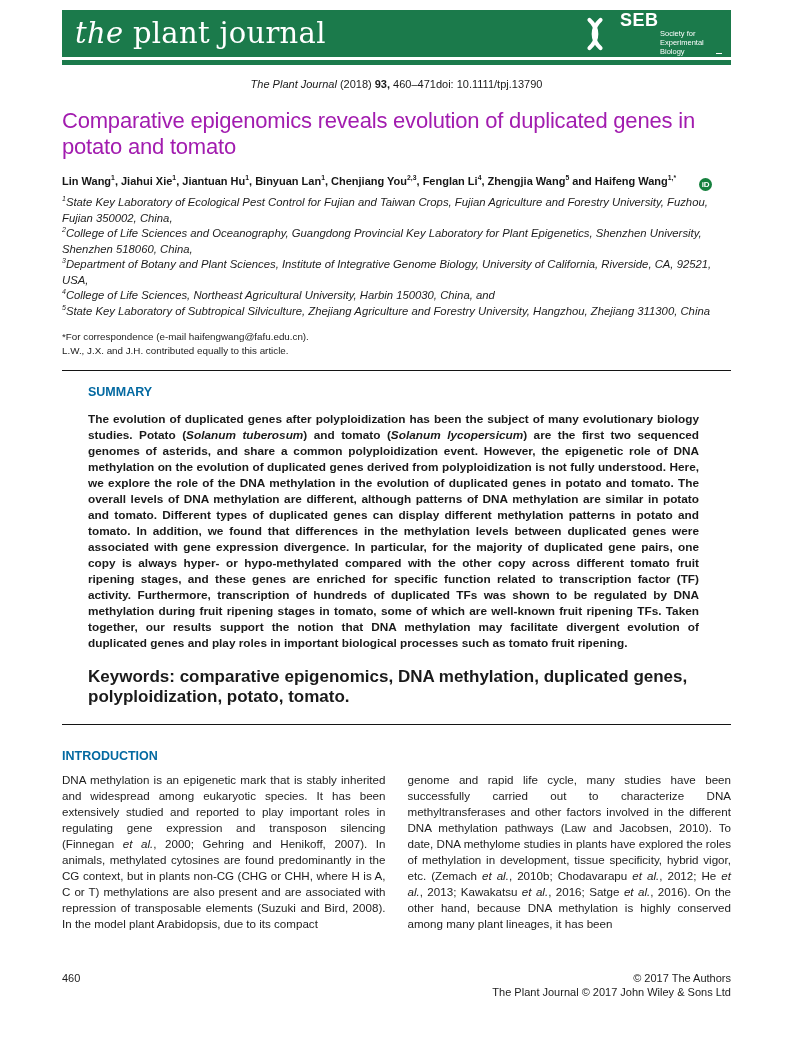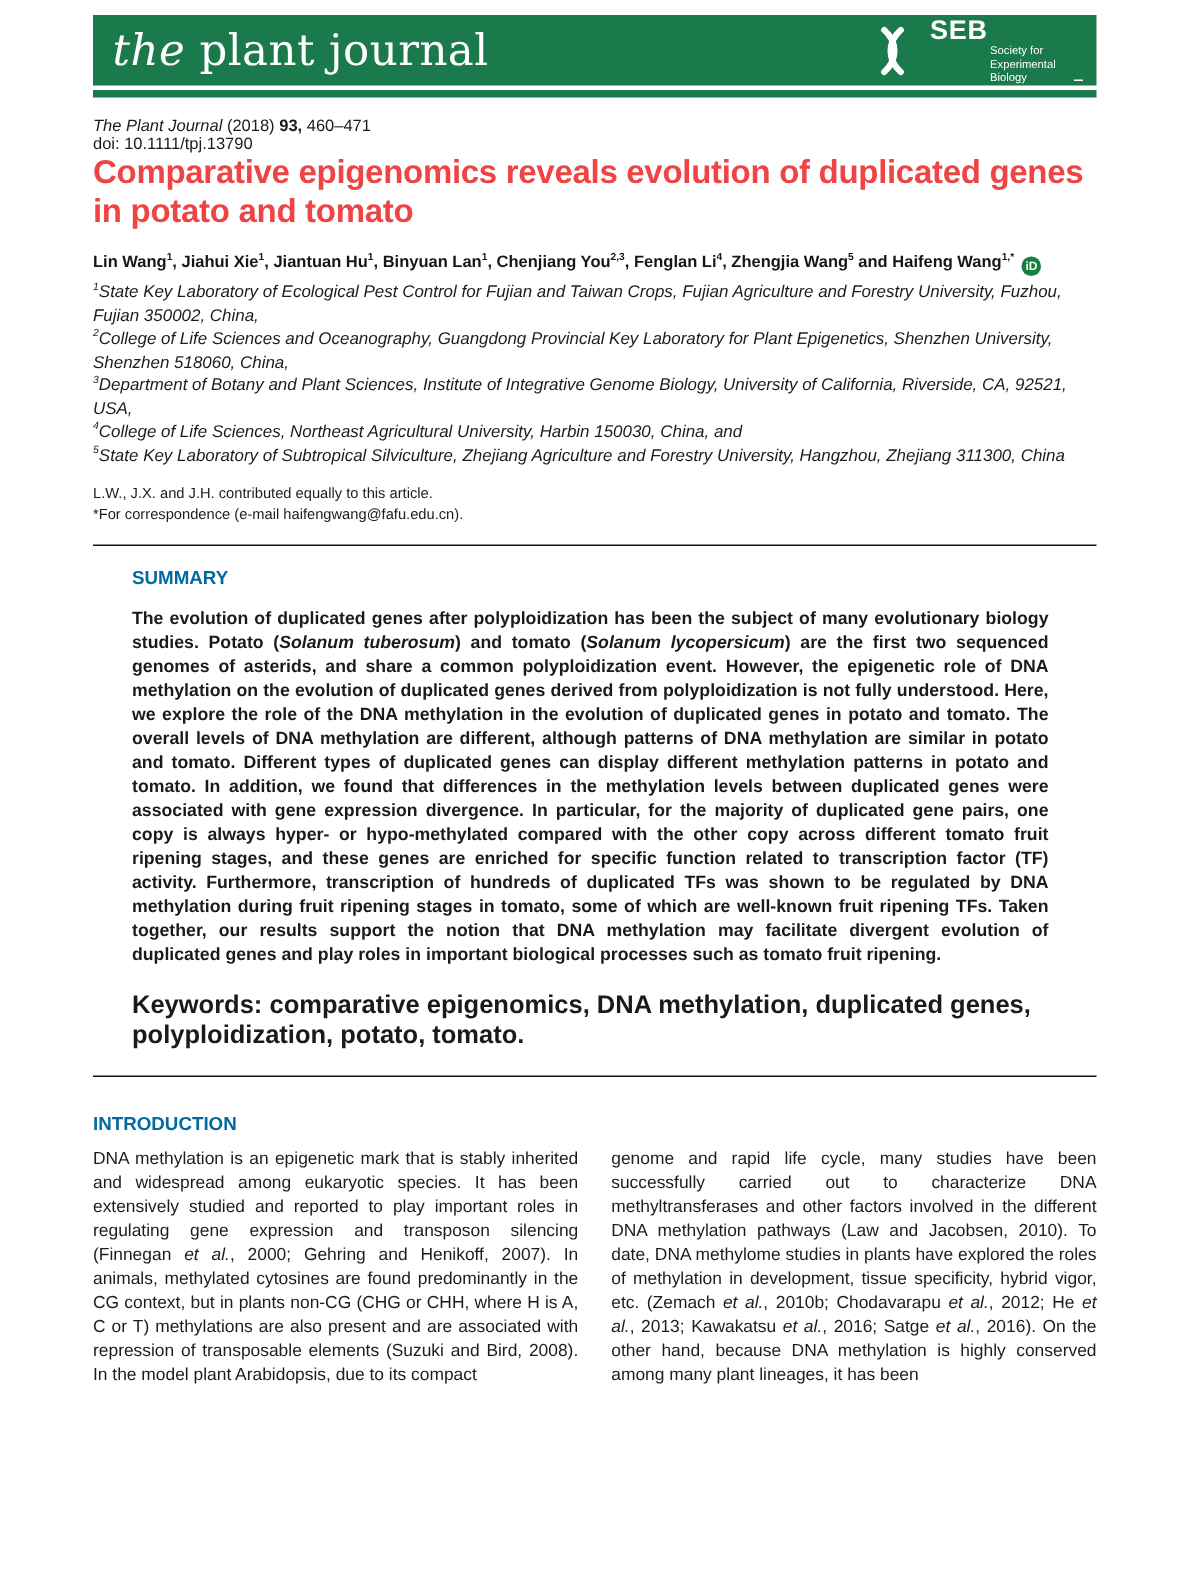--- a/index.html
+++ b/index.html
@@ -24,33 +24,33 @@
   .seb { display:flex; align-items:center; gap:13px; }
   .seb svg { display:block; }
   .seb-text { color:#ffffff; width:102px; }
   .seb-acronym { font-size:18px; font-weight:bold; line-height:17px; letter-spacing:0.5px; }
   .seb-sub { font-size:7.5px; line-height:9px;padding-left:40px; }
   .seb-sub-row { display:flex; align-items:flex-end; }
   .seb-line { flex:1; height:1.5px; background:#ffffff; margin:0 0 1.5px 4px; min-width:6px; }
   .accent-bar { margin-top:3px; height:5px; background:#1b7a4b; }
 
   
-  .masthead { display:flex; justify-content:center; margin-top:13px; font-size:11px; color:#1a1a1a;flex-direction:column; }
+  .masthead { display:flex; justify-content:center; margin-top:13px; font-size:11px; color:#1a1a1a; }
 
   
   .title {
-    font-size:22px; font-weight:bold; line-height:26px;
-    letter-spacing:-0.2px; color:#ef4444; max-width:685px;
+    margin-top:18px; font-size:22px; font-weight:normal; line-height:26px;
+    letter-spacing:-0.2px; color:#a21caf; max-width:685px;
   }
   .authors { margin-top:15px; font-size:11px; font-weight:bold; color:#161616; }
   sup { font-size:62%; line-height:0; vertical-align:super; }
   .orcid {
     display:inline-block; width:13px; height:13px; border-radius:50%;
     background:#15803d; color:#ffffff; font-size:8px; font-weight:bold;
-    text-align:center; line-height:13px; margin-left:5px; vertical-align:-2px;
+    text-align:center; line-height:13px; margin-left:23px; vertical-align:-2px;
     font-style:normal;
   }
   .affiliations { margin-top:4px; font-style:italic; font-size:11.3px; line-height:15.5px; color:#1c1c1c; }
   .received { margin-top:11px; font-size:9.8px; line-height:13.5px; color:#1c1c1c; }
 
   .rule { border:none; border-top:1.6px solid #141414; margin:13px 0 0 0; }
 
   
   .summary-section { padding:14px 32px 0 26px; }
   .section-heading { font-size:12.5px; font-weight:bold; color:#0369a1; }
@@ -110,22 +110,22 @@
 
     <div class="affiliations">
       <div><sup>1</sup>State Key Laboratory of Ecological Pest Control for Fujian and Taiwan Crops, Fujian Agriculture and Forestry University, Fuzhou, Fujian 350002, China,</div>
       <div><sup>2</sup>College of Life Sciences and Oceanography, Guangdong Provincial Key Laboratory for Plant Epigenetics, Shenzhen University, Shenzhen 518060, China,</div>
       <div><sup>3</sup>Department of Botany and Plant Sciences, Institute of Integrative Genome Biology, University of California, Riverside, CA, 92521, USA,</div>
       <div><sup>4</sup>College of Life Sciences, Northeast Agricultural University, Harbin 150030, China, and</div>
       <div><sup>5</sup>State Key Laboratory of Subtropical Silviculture, Zhejiang Agriculture and Forestry University, Hangzhou, Zhejiang 311300, China</div>
     </div>
 
     <div class="received">
+      <div>*For correspondence (e-mail haifengwang@fafu.edu.cn).</div>
       <div>L.W., J.X. and J.H. contributed equally to this article.</div>
-      <div>*For correspondence (e-mail haifengwang@fafu.edu.cn).</div>
     </div>
 
     <hr class="rule">
 
     <div class="summary-section">
       <div class="section-heading">SUMMARY</div>
       <p class="summary-body">The evolution of duplicated genes after polyploidization has been the subject of many evolutionary biology studies. Potato (<span style="font-style: italic;">Solanum tuberosum</span>) and tomato (<span style="font-style: italic;">Solanum lycopersicum</span>) are the first two sequenced genomes of asterids, and share a common polyploidization event. However, the epigenetic role of DNA methylation on the evolution of duplicated genes derived from polyploidization is not fully understood. Here, we explore the role of the DNA methylation in the evolution of duplicated genes in potato and tomato. The overall levels of DNA methylation are different, although patterns of DNA methylation are similar in potato and tomato. Different types of duplicated genes can display different methylation patterns in potato and tomato. In addition, we found that differences in the methylation levels between duplicated genes were associated with gene expression divergence. In particular, for the majority of duplicated gene pairs, one copy is always hyper- or hypo-methylated compared with the other copy across different tomato fruit ripening stages, and these genes are enriched for specific function related to transcription factor (TF) activity. Furthermore, transcription of hundreds of duplicated TFs was shown to be regulated by DNA methylation during fruit ripening stages in tomato, some of which are well-known fruit ripening TFs. Taken together, our results support the notion that DNA methylation may facilitate divergent evolution of duplicated genes and play roles in important biological processes such as tomato fruit ripening.</p>
       <div class="keywords">Keywords: comparative epigenomics, DNA methylation, duplicated genes, polyploidization, potato, tomato.</div>
     </div>
 
@@ -134,13 +134,20 @@
     <div class="intro">
       <div class="section-heading">INTRODUCTION</div>
       <div class="columns">
         <div class="col">DNA methylation is an epigenetic mark that is stably inherited and widespread among eukaryotic species. It has been extensively studied and reported to play important roles in regulating gene expression and transposon silencing (Finnegan <span style="font-style: italic;">et al.</span>, 2000; Gehring and Henikoff, 2007). In animals, methylated cytosines are found predominantly in the CG context, but in plants non-CG (CHG or CHH, where H is A, C or T) methylations are also present and are associated with repression of transposable elements (Suzuki and Bird, 2008). In the model plant Arabidopsis, due to its compact</div>
         <div class="col">genome and rapid life cycle, many studies have been successfully carried out to characterize DNA methyltransferases and other factors involved in the different DNA methylation pathways (Law and Jacobsen, 2010). To date, DNA methylome studies in plants have explored the roles of methylation in development, tissue specificity, hybrid vigor, etc. (Zemach <span style="font-style: italic;">et al.</span>, 2010b; Chodavarapu <span style="font-style: italic;">et al.</span>, 2012; He <span style="font-style: italic;">et al.</span>, 2013; Kawakatsu <span style="font-style: italic;">et al.</span>, 2016; Satge <span style="font-style: italic;">et al.</span>, 2016). On the other hand, because DNA methylation is highly conserved among many plant lineages, it has been</div>
       </div>
     </div>
 
   </div>
 
+  <div class="footer">
+    <div>460</div>
+    <div class="copyright">
+      <div>© 2017 The Authors</div>
+      <div>The Plant Journal © 2017 John Wiley &amp; Sons Ltd</div>
+    </div>
+  </div>
 </div>
 
 </body></html>

